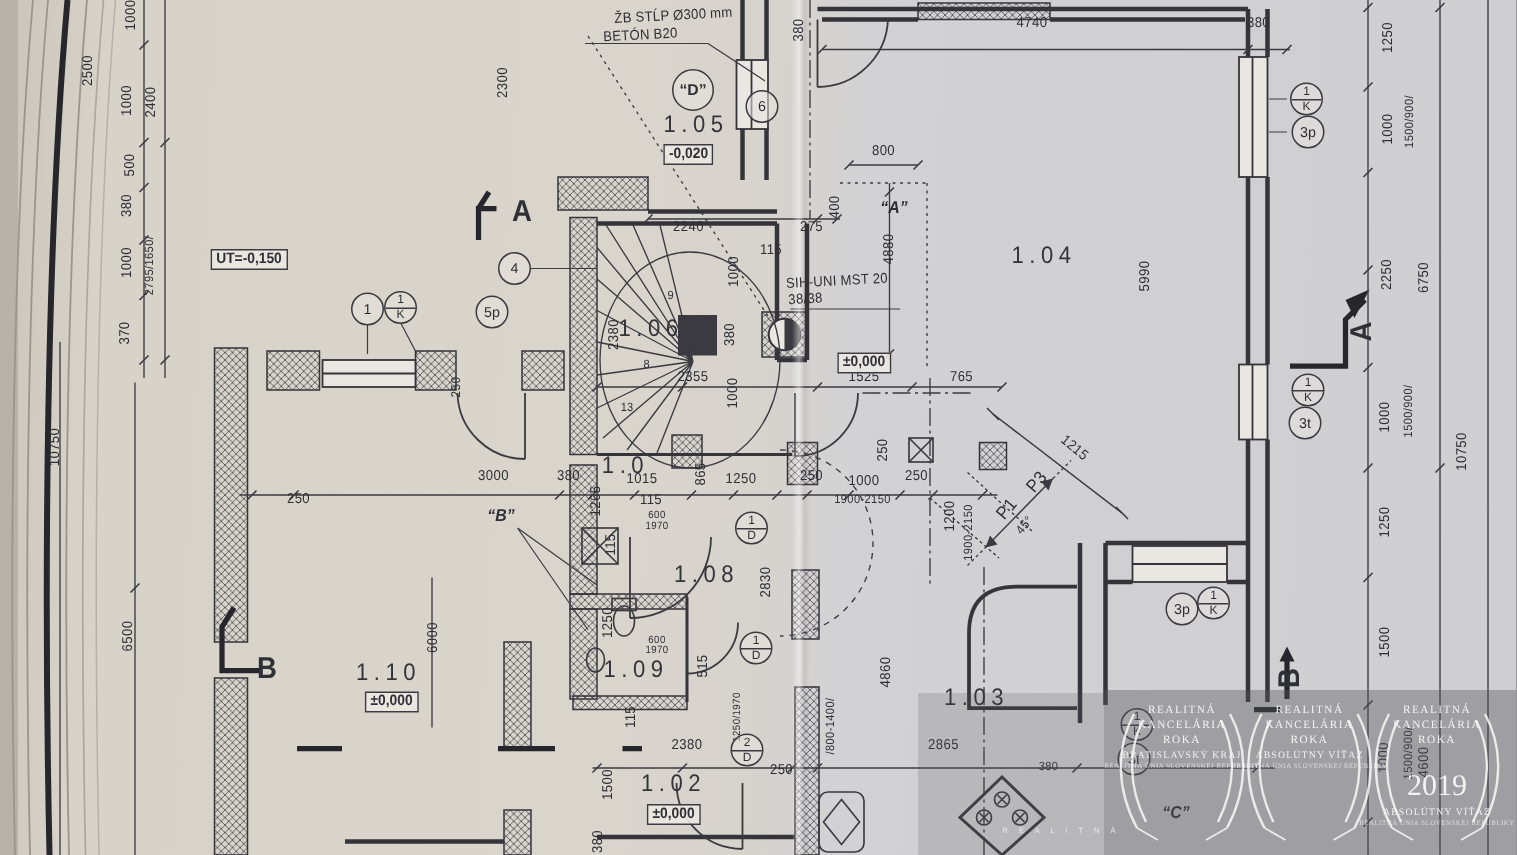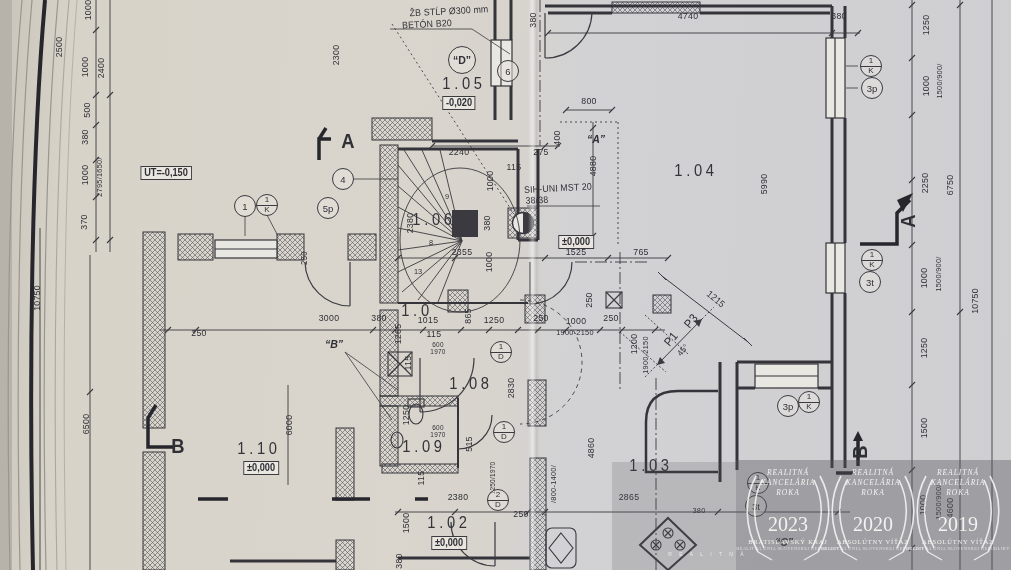--- a/index.html
+++ b/index.html
@@ -34,21 +34,21 @@
   .wm-circle{position:absolute;left:678px;top:476px;width:48px;height:48px;border:2px solid rgba(248,248,246,.92);
     border-radius:50%;display:flex;align-items:center;justify-content:center;}
   .wm-mono{font-family:"Liberation Serif",serif;font-size:20px;font-weight:normal;color:rgba(248,248,246,.92);letter-spacing:-1px;}
   .wm-bosen{position:absolute;left:645px;top:524px;width:125px;text-align:center;
     font-family:"Liberation Serif",serif;font-size:25px;letter-spacing:2px;color:rgba(248,248,246,.92);}
   .wm-tag{position:absolute;left:645px;top:551px;width:125px;text-align:center;
     font-size:5px;letter-spacing:3px;color:rgba(248,248,246,.8);}
   .badge{position:absolute;top:468px;width:110px;text-align:center;}
   .badge .laurel{position:absolute;left:5px;top:0;}
   .badge .t{font-family:"Liberation Serif",serif;font-size:7.5px;letter-spacing:1px;line-height:1.35;
-    color:rgba(248,248,246,.95);font-style:italic;}
+    color:rgba(248,248,246,.95);}
   .badge .year{font-family:"Liberation Serif",serif;font-size:20px;margin-top:15px;color:rgba(248,248,246,.95);}
   .badge .sub{font-family:"Liberation Serif",serif;font-size:6.5px;letter-spacing:.8px;margin-top:2px;color:rgba(248,248,246,.92);}
   .badge .org{font-family:"Liberation Serif",serif;font-size:4.5px;letter-spacing:.4px;margin-top:1px;color:rgba(248,248,246,.7);}
 </style>
 </head>
 <body>
 
 <div id="stage">
   <div class="paper"></div>
 
@@ -439,38 +439,36 @@
         <path d="M18,8 C6,30 6,58 20,84"></path>
               <path d="M24,12 C14,32 14,56 26,80"></path>
         <path d="M82,8 C94,30 94,58 80,84"></path>
               <path d="M76,12 C86,32 86,56 74,80"></path>
         <path d="M20,84 L34,92 M80,84 L66,92" stroke-width="1.2"></path>
       </g>
           </svg>
           <div class="t">REALITNÁ</div>
           <div class="t">KANCELÁRIA</div>
           <div class="t">ROKA</div>
-          <div class="year">2023</div>
           <div class="sub">BRATISLAVSKÝ KRAJ</div>
           <div class="org">REALITNÁ ÚNIA SLOVENSKEJ REPUBLIKY</div>
         </div>
         <div class="badge" style="left: 818px;">
           <svg class="laurel" width="100" height="98">
       <g stroke="rgba(248,248,246,.85)" stroke-width="1.6" fill="none">
         <path d="M18,8 C6,30 6,58 20,84"></path>
               <path d="M24,12 C14,32 14,56 26,80"></path>
         <path d="M82,8 C94,30 94,58 80,84"></path>
               <path d="M76,12 C86,32 86,56 74,80"></path>
         <path d="M20,84 L34,92 M80,84 L66,92" stroke-width="1.2"></path>
       </g>
           </svg>
           <div class="t">REALITNÁ</div>
           <div class="t">KANCELÁRIA</div>
           <div class="t">ROKA</div>
-          <div class="year">2020</div>
           <div class="sub">ABSOLÚTNY VÍŤAZ</div>
           <div class="org">REALITNÁ ÚNIA SLOVENSKEJ REPUBLIKY</div>
         </div>
         <div class="badge" style="left: 903px;">
           <svg class="laurel" width="100" height="98">
       <g stroke="rgba(248,248,246,.85)" stroke-width="1.6" fill="none">
         <path d="M18,8 C6,30 6,58 20,84"></path>
               <path d="M24,12 C14,32 14,56 26,80"></path>
         <path d="M82,8 C94,30 94,58 80,84"></path>
               <path d="M76,12 C86,32 86,56 74,80"></path>

